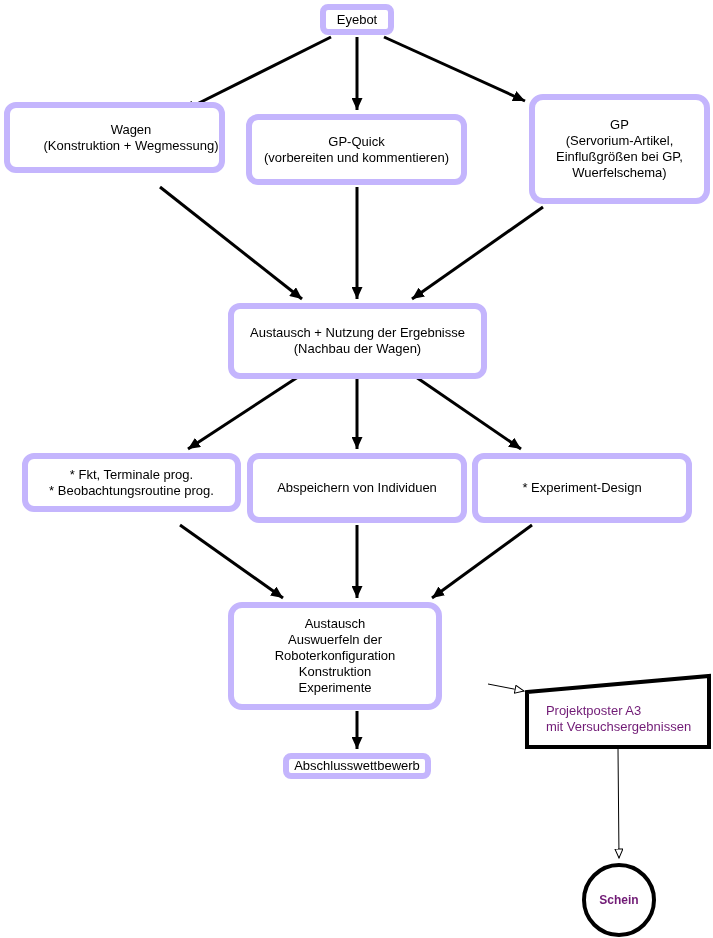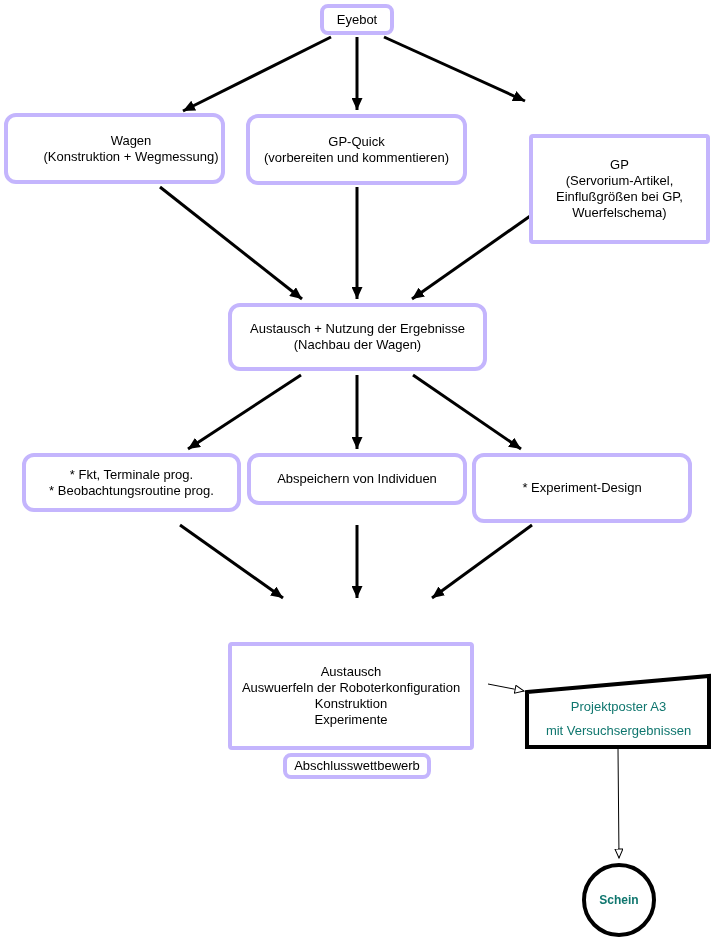--- a/index.html
+++ b/index.html
@@ -17,49 +17,48 @@
   }
   svg.wires {
     position: absolute;
     left: 0; top: 0;
     width: 713px;
     height: 938px;
   }
   .node {
     position: absolute;
     box-sizing: border-box;
-    border: 4px solid #c4b5fd;
+    border: 6px solid #c4b5fd;
     background: #ffffff;
     display: flex;
     align-items: center;
     justify-content: center;
     text-align: center;
     font-size: 13px;
     line-height: 16px;
     color: #000000;
     white-space: pre-line;
   }
   .overlay-label {
     position: absolute;
     box-sizing: border-box;
     display: flex;
     align-items: center;
     justify-content: center;
-    text-align: center;
     font-size: 13px;
-    line-height: 24px;
-    color: #0f766e;
+    line-height: 16px;
+    color: #701a75;
     white-space: pre-line;
     background: transparent;
     pointer-events: none;
   }
   .bold { font-weight: bold; font-size: 12px; }
   .r8  { border-radius: 8px; }
   .r12 { border-radius: 12px; }
-  .r14 { border-radius: 4px; margin-top: 40px; }
+  .r14 { border-radius: 14px; }
 </style>
 </head>
 <body>
 
 <div class="canvas">
 
   <svg class="wires" xmlns="http://www.w3.org/2000/svg">
     <defs>
       <marker id="ah-solid" markerUnits="userSpaceOnUse" markerWidth="13" markerHeight="11" refX="12" refY="5.5" orient="auto">
         <path d="M0,0 L12,5.5 L0,11 Z" fill="#000000"></path>
@@ -89,35 +88,35 @@
 
     <line x1="488" y1="684" x2="524" y2="691" stroke="#000000" stroke-width="1" marker-end="url(#ah-open)"></line>
     <line x1="618" y1="748" x2="619" y2="858" stroke="#000000" stroke-width="1" marker-end="url(#ah-open)"></line>
 
     <polygon points="527,692 709,676 709,747 527,747" fill="#ffffff" stroke="#000000" stroke-width="4"></polygon>
 
     <circle cx="619" cy="900" r="35" fill="#ffffff" stroke="#000000" stroke-width="4"></circle>
   </svg>
 
   <div class="node r8" style="left:320px; top:4px;   width:74px;  height:31px;">Eyebot</div>
-  <div class="node r12" style="left:4px;   top:113px; width:221px; height:71px;padding-left:33px;">Wagen
+  <div class="node r12" style="left:4px;   top:102px; width:221px; height:71px;padding-left:33px;">Wagen
 (Konstruktion + Wegmessung)</div>
   <div class="node r12" style="left:246px; top:114px; width:221px; height:71px;">GP-Quick
 (vorbereiten und kommentieren)</div>
   <div class="node r14" style="left:529px; top:94px;  width:181px; height:110px;">GP
 (Servorium-Artikel,
 Einflußgrößen bei GP,
 Wuerfelschema)</div>
-  <div class="node r12" style="left:228px; top:303px; width:259px; height:68px;">Austausch + Nutzung der Ergebnisse
+  <div class="node r12" style="left:228px; top:303px; width:259px; height:76px;">Austausch + Nutzung der Ergebnisse
 (Nachbau der Wagen)</div>
   <div class="node r12" style="left:22px;  top:453px; width:219px; height:59px;">* Fkt, Terminale prog.
 * Beobachtungsroutine prog.</div>
-  <div class="node r12" style="left:247px; top:453px; width:220px; height:52px;">Abspeichern von Individuen</div>
+  <div class="node r12" style="left:247px; top:453px; width:220px; height:70px;">Abspeichern von Individuen</div>
   <div class="node r12" style="left:472px; top:453px; width:220px; height:70px;text-align:center;">* Experiment-Design</div>
-  <div class="node r14" style="left:228px; top:602px; width:246px; height:108px;">Austausch
+  <div class="node r14" style="left:228px; top:602px; width:214px; height:108px;">Austausch
 Auswuerfeln der Roboterkonfiguration
 Konstruktion
 Experimente</div>
   <div class="node r8" style="left:283px; top:753px; width:148px; height:26px;">Abschlusswettbewerb</div>
 
   <div class="overlay-label" style="left:531px; top:692px; width:175px; height:53px;">Projektposter A3
 mit Versuchsergebnissen</div>
   <div class="overlay-label bold" style="left:584px; top:883px; width:70px;  height:34px;">Schein</div>
 
 </div>

